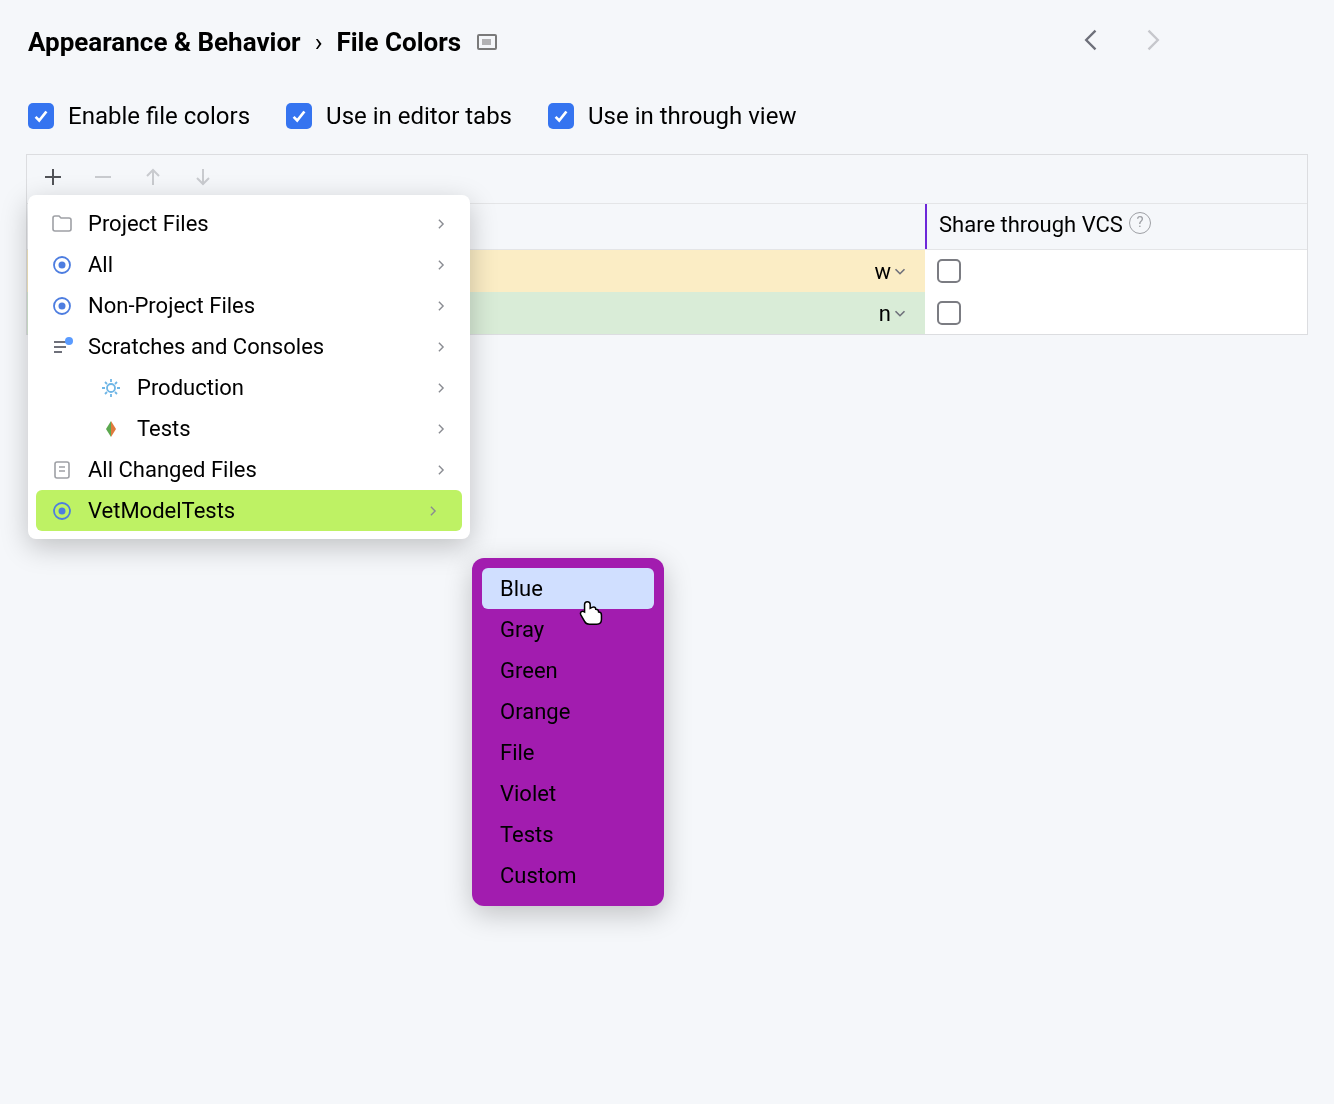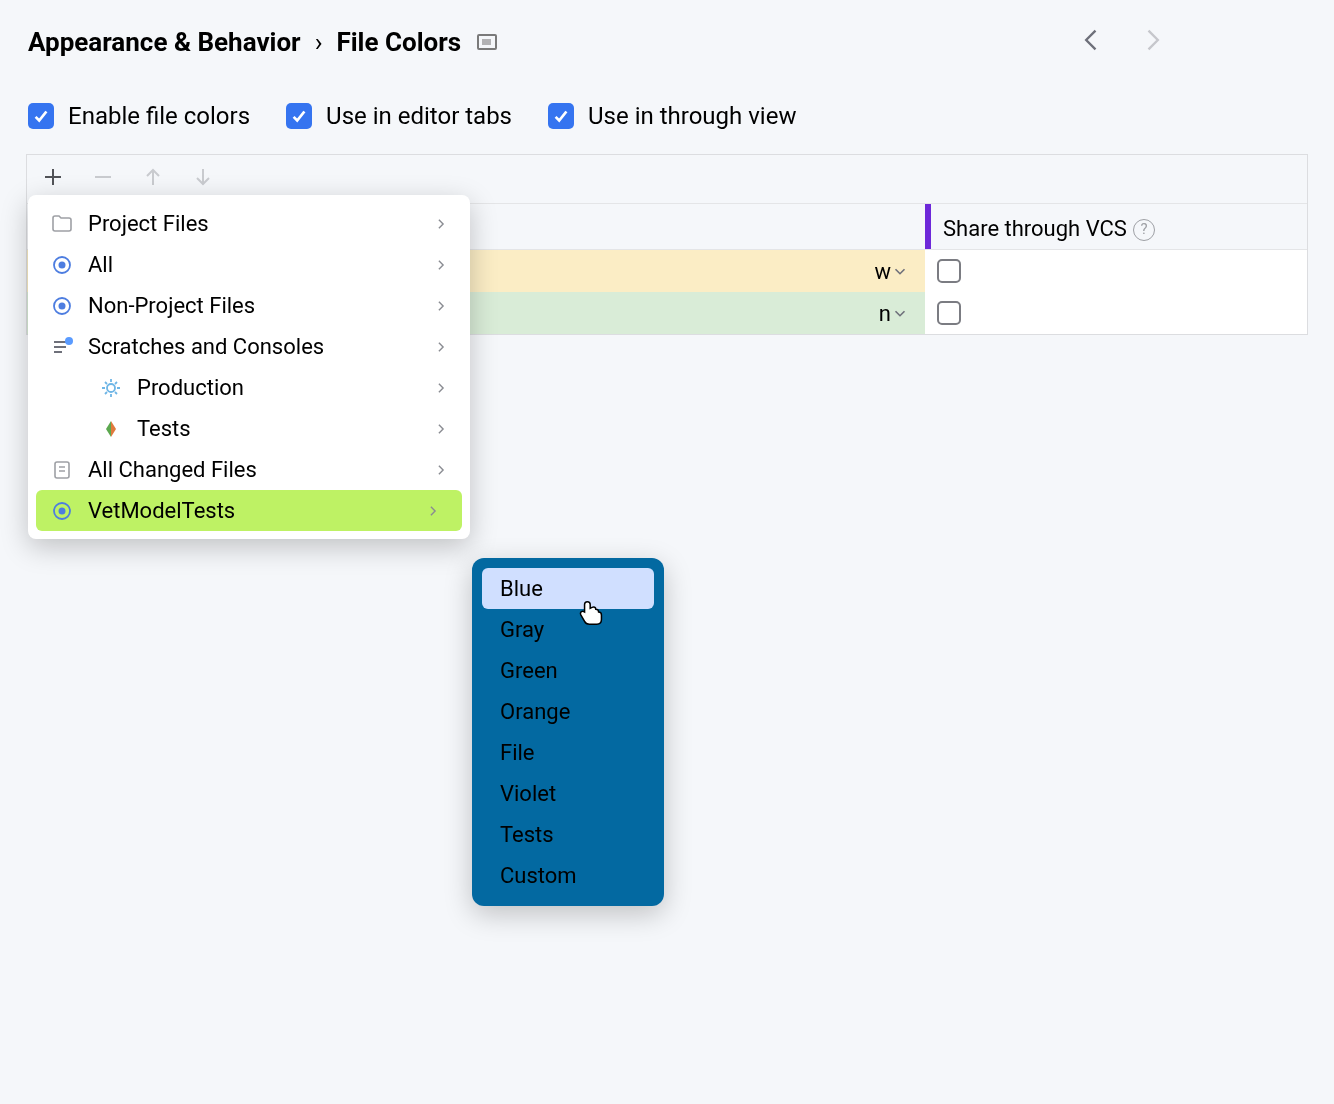--- a/index.html
+++ b/index.html
@@ -92,25 +92,25 @@
     .tool-btn.active { opacity: .95; }
     .header-row {
       display: flex;
       border-bottom: 1px solid #e4e5e7;
       height: 46px;
       background: #f5f7fa;
     }
     .header-row .col1 { flex: 1; }
     .header-row .col2 {
       width: 382px;
-      border-left: 6px solid #6d28d9;
+      border-left: 2px solid #6d28d9;
       padding: 8px 12px;
       font-size: 22px;
       display: flex;
-      align-items: flex-end;
+      align-items: flex-start;
       gap: 6px;
     }
     .help-circle {
       width: 22px; height: 22px;
       border: 1.6px solid #9ea0a5;
       border-radius: 50%;
       font-size: 15px;
       line-height: 19px;
       text-align: center;
       color: #9ea0a5;
@@ -176,21 +176,21 @@
     .scope-icon {
       width: 24px;
       display: flex;
       justify-content: center;
     }
     
     .popup-colors {
       position: absolute;
       left: 472px; top: 558px;
       width: 192px;
-      background: #0369a1;
+      background: #a21caf;
       border-radius: 12px;
       box-shadow: 0 8px 28px rgba(0,0,0,.22);
       padding: 10px;
     }
     .color-item {
       padding: 8px 18px;
       font-size: 22px;
       border-radius: 6px;
     }
     .color-item.selected { background: #d0dfff; }

